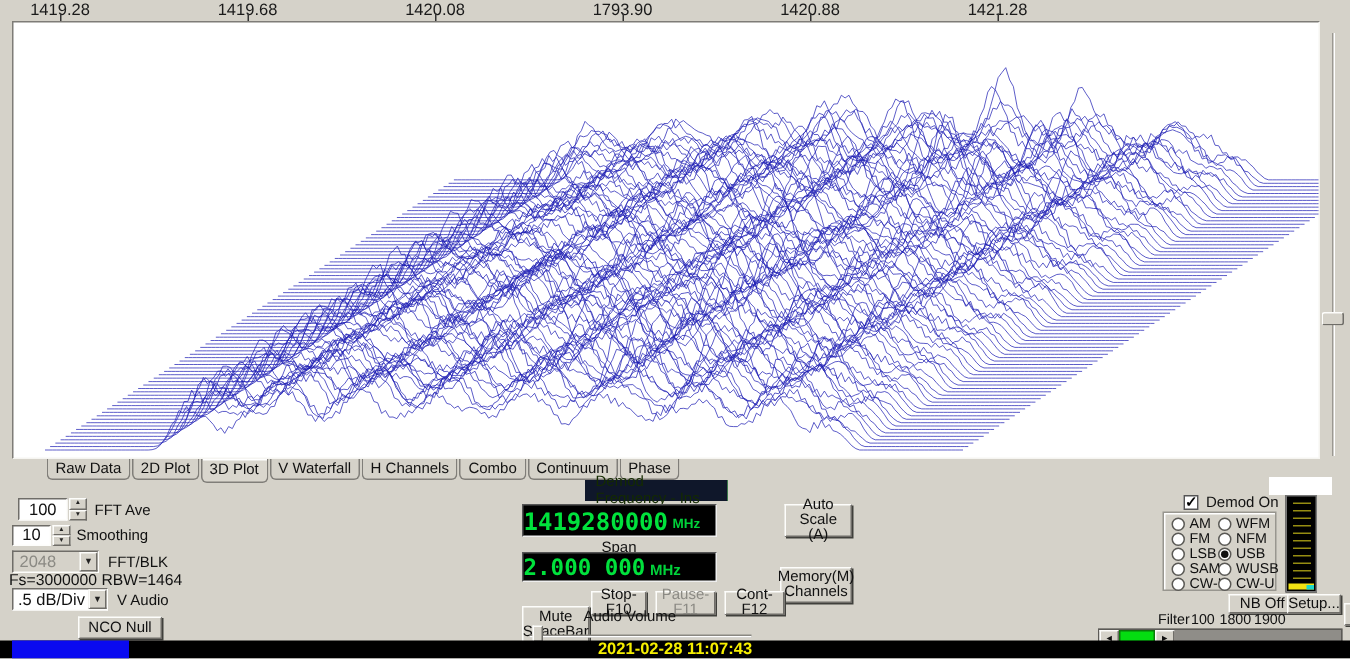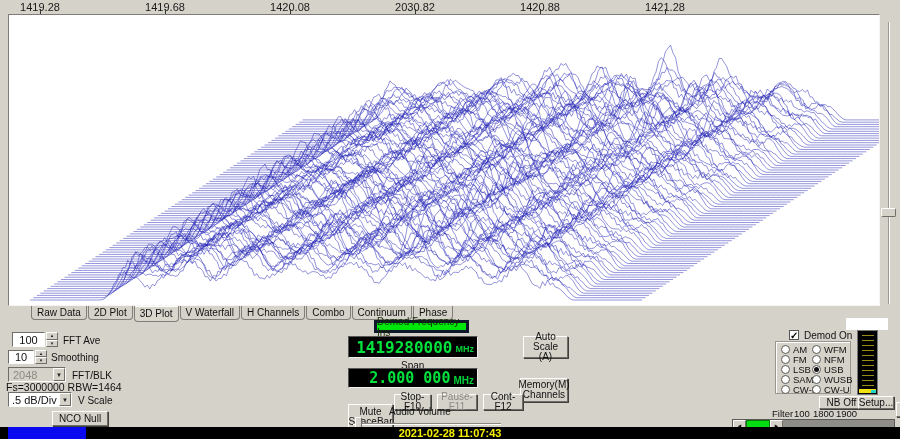--- a/index.html
+++ b/index.html
@@ -35,26 +35,26 @@
            display:flex; align-items:center; }
   .field.disabled { background:#d5d2c9; color:#8b8a84; }
   .spin { width:12px; display:flex; flex-direction:column; }
   .spin div { flex:1; background:#d5d2c9; border:1px solid; border-color:#fdfdfb #6f6d68 #6f6d68 #fdfdfb;
               font-size:5px; line-height:5px; text-align:center; color:#222; }
   .combo-arrow { width:12px; background:#d5d2c9; border:1px solid; border-color:#fdfdfb #6f6d68 #6f6d68 #fdfdfb;
                  font-size:6px; display:flex; align-items:center; justify-content:center; color:#222; height:100%; }
   .lbl { position:absolute; font-size:10px; color:#111; white-space:nowrap; }
 
   
-  .lcd { background:#000; border:1px solid; border-color:#555 #eee #eee #555; display:flex; align-items:center; justify-content:flex-end; }
+  .lcd { background:#000; border:1px solid; border-color:#555 #eee #eee #555; display:flex; align-items:center; }
   .lcd .digits { font-family:"DejaVu Sans Mono", monospace; font-weight:bold; color:#00e23c; font-size:16px; letter-spacing:0px; }
   .lcd .unit { font-family:"Liberation Sans", sans-serif; color:#00d23a; font-size:9px; margin:4px 3px 0 3px;font-weight:bold; }
 
-  .badge { background:#00e70c; border:3px solid #0f172a; color:#142b00; font-size:10px;
-           display:flex; align-items:center; justify-content:center; }
+  .badge { background:#00e70c; border:7px solid #0f172a; color:#142b00; font-size:10px;
+           display:flex; align-items:center; justify-content:center;margin-left:16px; }
 
   
   .groupbox { border:1px solid #98968f; box-shadow:1px 1px 0 #fff inset; }
   .radio { position:absolute; width:9px; height:9px; border-radius:50%; background:#fff; border:1px solid #5a5955; }
   .radio .dot { width:5px; height:5px; border-radius:50%; background:#111; margin:1px; display:none; }
   .radio.sel .dot { display:block; }
   .rlabel { position:absolute; font-size:9.5px; color:#111; }
   .checkbox { position:absolute; width:10px; height:10px; background:#fff; border:1px solid #555;
               font-size:10px; line-height:9px; text-align:center; color:#000; font-weight:bold; }
 
@@ -79,21 +79,21 @@
                      color:#f6ef00; font-weight:bold; font-size:11px; line-height:12px; }
   .twoline { flex-direction:column; }
 </style>
 </head>
 <body>
 
 <div>
   <span class="axis-label" style="left:40px">1419.28</span>
   <span class="axis-label" style="left:165px">1419.68</span>
   <span class="axis-label" style="left:290px">1420.08</span>
-  <span class="axis-label" style="left:415px">2030.82</span>
+  <span class="axis-label" style="left:415px">1793.90</span>
   <span class="axis-label" style="left:540px">1420.88</span>
   <span class="axis-label" style="left:665px">1421.28</span>
   <div class="axis-tick" style="left:40px"></div>
   <div class="axis-tick" style="left:165px"></div>
   <div class="axis-tick" style="left:290px"></div>
   <div class="axis-tick" style="left:415px"></div>
   <div class="axis-tick" style="left:540px"></div>
   <div class="axis-tick" style="left:665px"></div>
 </div>
 
@@ -219,21 +219,21 @@
   <span class="combo-arrow">▼</span>
 </div>
 <span class="lbl" style="left:72px;top:370px">FFT/BLK</span>
 
 <span class="lbl" style="left:6px;top:381px;font-size:10.5px">Fs=3000000 RBW=1464</span>
 
 <div class="abs field" style="left:8px;top:392px;width:64px;height:15px">
   <span style="flex:1;padding-left:3px">.5 dB/Div</span>
   <span class="combo-arrow">▼</span>
 </div>
-<span class="lbl" style="left:78px;top:395px">V Scale</span>
+<span class="lbl" style="left:78px;top:395px">V Audio</span>
 
 <div class="abs btn" style="left:10px;top:411px;width:56px;height:15px">NCO Null</div>
 
 <div class="abs badge" style="left:374px;top:320px;width:95px;height:13px">Demod Frequency - Ins</div>
 
 <div class="abs btn" style="left:332px;top:338px;width:14px;height:19px">L</div>
 
 <div class="abs lcd" style="left:348px;top:336px;width:130px;height:22px">
   <span class="digits">1419280000</span>
   <span class="unit">MHz</span>

